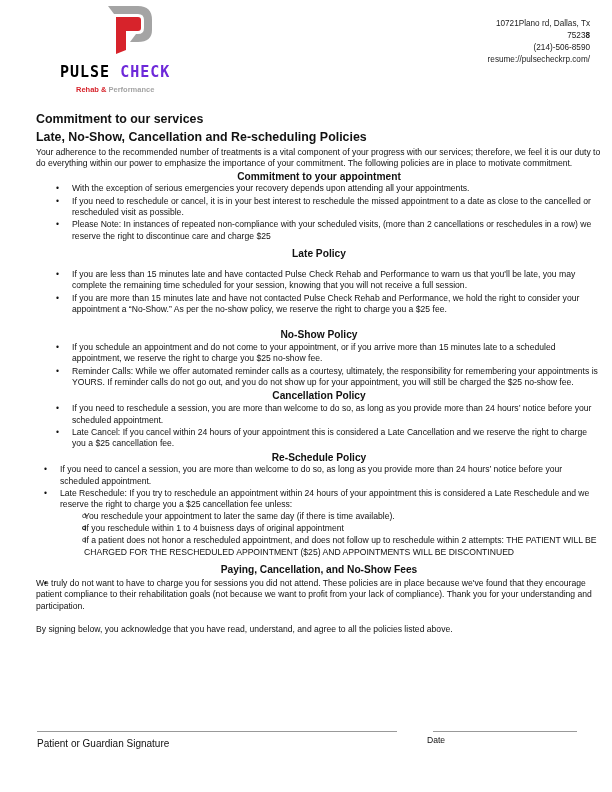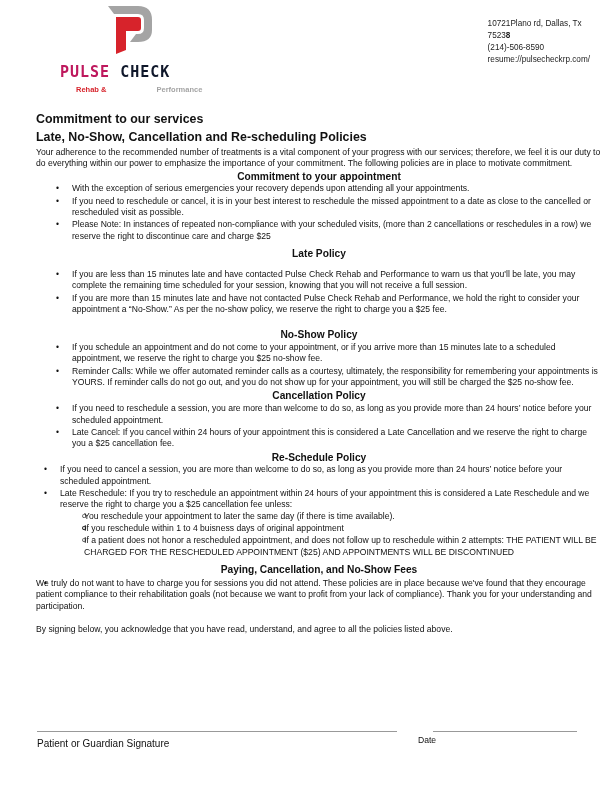--- a/index.html
+++ b/index.html
@@ -7,30 +7,30 @@
     width: 612px; height: 792px; position: relative; overflow: hidden;
     font-family: "Liberation Sans", sans-serif; color: #111; font-size: 8.6px;
     line-height: 1.32;
   }
   .logo { position: absolute; left: 58px; top: 2px; width: 120px; height: 95px; }
   .logo svg { position: absolute; left: 22px; top: 0; }
   .logo-word {
     position: absolute; left: 2px; top: 61px; font-family: "DejaVu Sans Mono", monospace;
     font-weight: bold; font-size: 15px; letter-spacing: 1px; white-space: nowrap;
   }
-  .logo-word .red { color: #be185d; }
-  .logo-word .gray { color: #0f172a; }
+  .logo-word .red { color: #000000; }
+  .logo-word .gray { color: #6d28d9; }
   .logo-sub {
     position: absolute; left: 18px; top: 83px; font-size: 7.5px; font-weight: bold; white-space: nowrap;
   }
   .logo-sub .red { color: #d7232b; }
-  .logo-sub .gray { color: #a4a4a4; margin-left: 48px; }
+  .logo-sub .gray { color: #a4a4a4; }
 
   .address {
-    position: absolute; right: 22px; top: 18px; text-align: left; font-size: 8.2px; line-height: 1.45; color: #222;
+    position: absolute; right: 22px; top: 18px; text-align: right; font-size: 8.2px; line-height: 1.45; color: #222;
   }
   .address .zip-last { font-weight: bold; }
 
   .content { position: absolute; left: 36px; top: 111px; width: 566px; }
   h1 { margin: 0; text-align: left; font-size: 12.4px; font-weight: bold; line-height: 1.45; }
   h2 { margin: 0; text-align: center; font-size: 10.2px; font-weight: bold; line-height: 1.35; }
   p { margin: 0; }
   ul.lvl1 { list-style: none; margin: 0; padding: 0; }
   ul.lvl1 li { position: relative; padding-left: 36px; margin: 0 0 1px 0; }
   ul.lvl1 li .bullet { position: absolute; left: 20px; top: 0; }
@@ -39,21 +39,21 @@
   ul.lvl2 { list-style: none; margin: 0; padding: 0; }
   ul.lvl2 li { position: relative; padding-left: 42px; }
   ul.lvl2 li .circ { position: absolute; left: 22px; top: 0; font-size: 8px; }
   .gap4 { height: 4px; }
   .gap8 { height: 8px; }
   .gap12 { height: 12px; }
 
   .sig-line1 { position: absolute; left: 37px; top: 731px; width: 360px; height: 0; border-top: 1.2px solid #999; }
   .sig-line2 { position: absolute; left: 433px; top: 731px; width: 144px; height: 0; border-top: 1.2px solid #999; }
   .sig-label { position: absolute; left: 37px; top: 737px; font-size: 10px; }
-  .date-label { position: absolute; left: 418px; top: 735px; font-size: 8.6px; }
+  .date-label { position: absolute; left: 427px; top: 735px; font-size: 8.6px; }
 </style>
 </head>
 <body>
 
 <div class="logo">
   <svg width="80" height="58" viewBox="0 0 80 58">
     <path d="M28 4 L58 4 Q72 4 72 18 L72 28 Q72 40 58 40 L50 40 L56 32 L58 32 Q64 32 64 26 L64 18 Q64 12 58 12 L34 12 Z" fill="#a4a4a4"></path>
     <path d="M36 15 L58 15 Q61 15 61 18 L61 26 Q61 29 58 29 L46 29 L46 48 L36 52 Z" fill="#d7232b"></path>
   </svg>
   <div class="logo-word">

